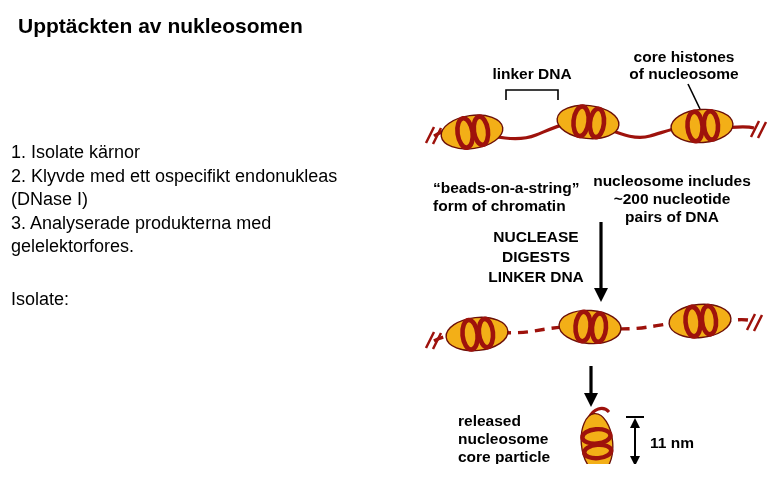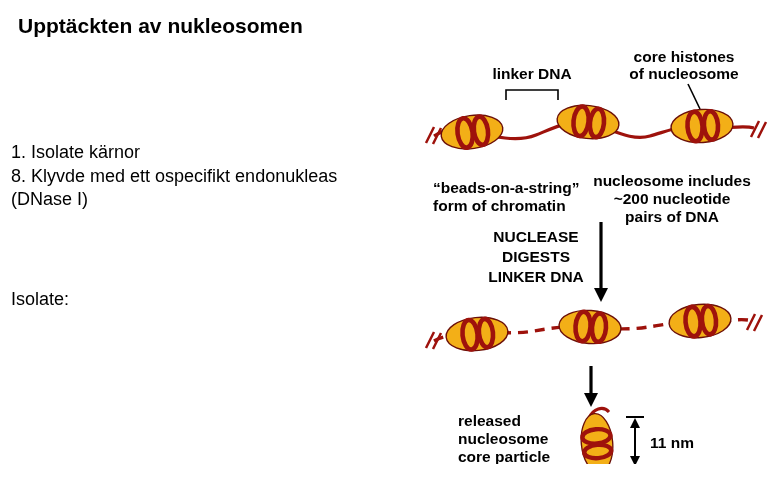--- a/index.html
+++ b/index.html
@@ -26,22 +26,24 @@
 </style>
 </head>
 <body>
 
 <div class="slide">
 
   <div class="title">Upptäckten av nukleosomen</div>
 
   <div class="body-text steps">
     <div>1. Isolate kärnor</div>
-    <div>8. Klyvde med ett ospecifikt endonukleas</div>
+    <div>2. Klyvde med ett ospecifikt endonukleas</div>
     <div>(DNase I)</div>
+    <div>3. Analyserade produkterna med</div>
+    <div>gelelektorfores.</div>
   </div>
 
   <div class="body-text result-label">Isolate:</div>
 
 
   <svg class="diagram" width="784" height="494" viewBox="0 0 784 494" aria-hidden="true">
 
     <defs>
       <g id="bead">
         <ellipse class="bead-body" rx="31" ry="16.5" stroke-width="1.4"></ellipse>

